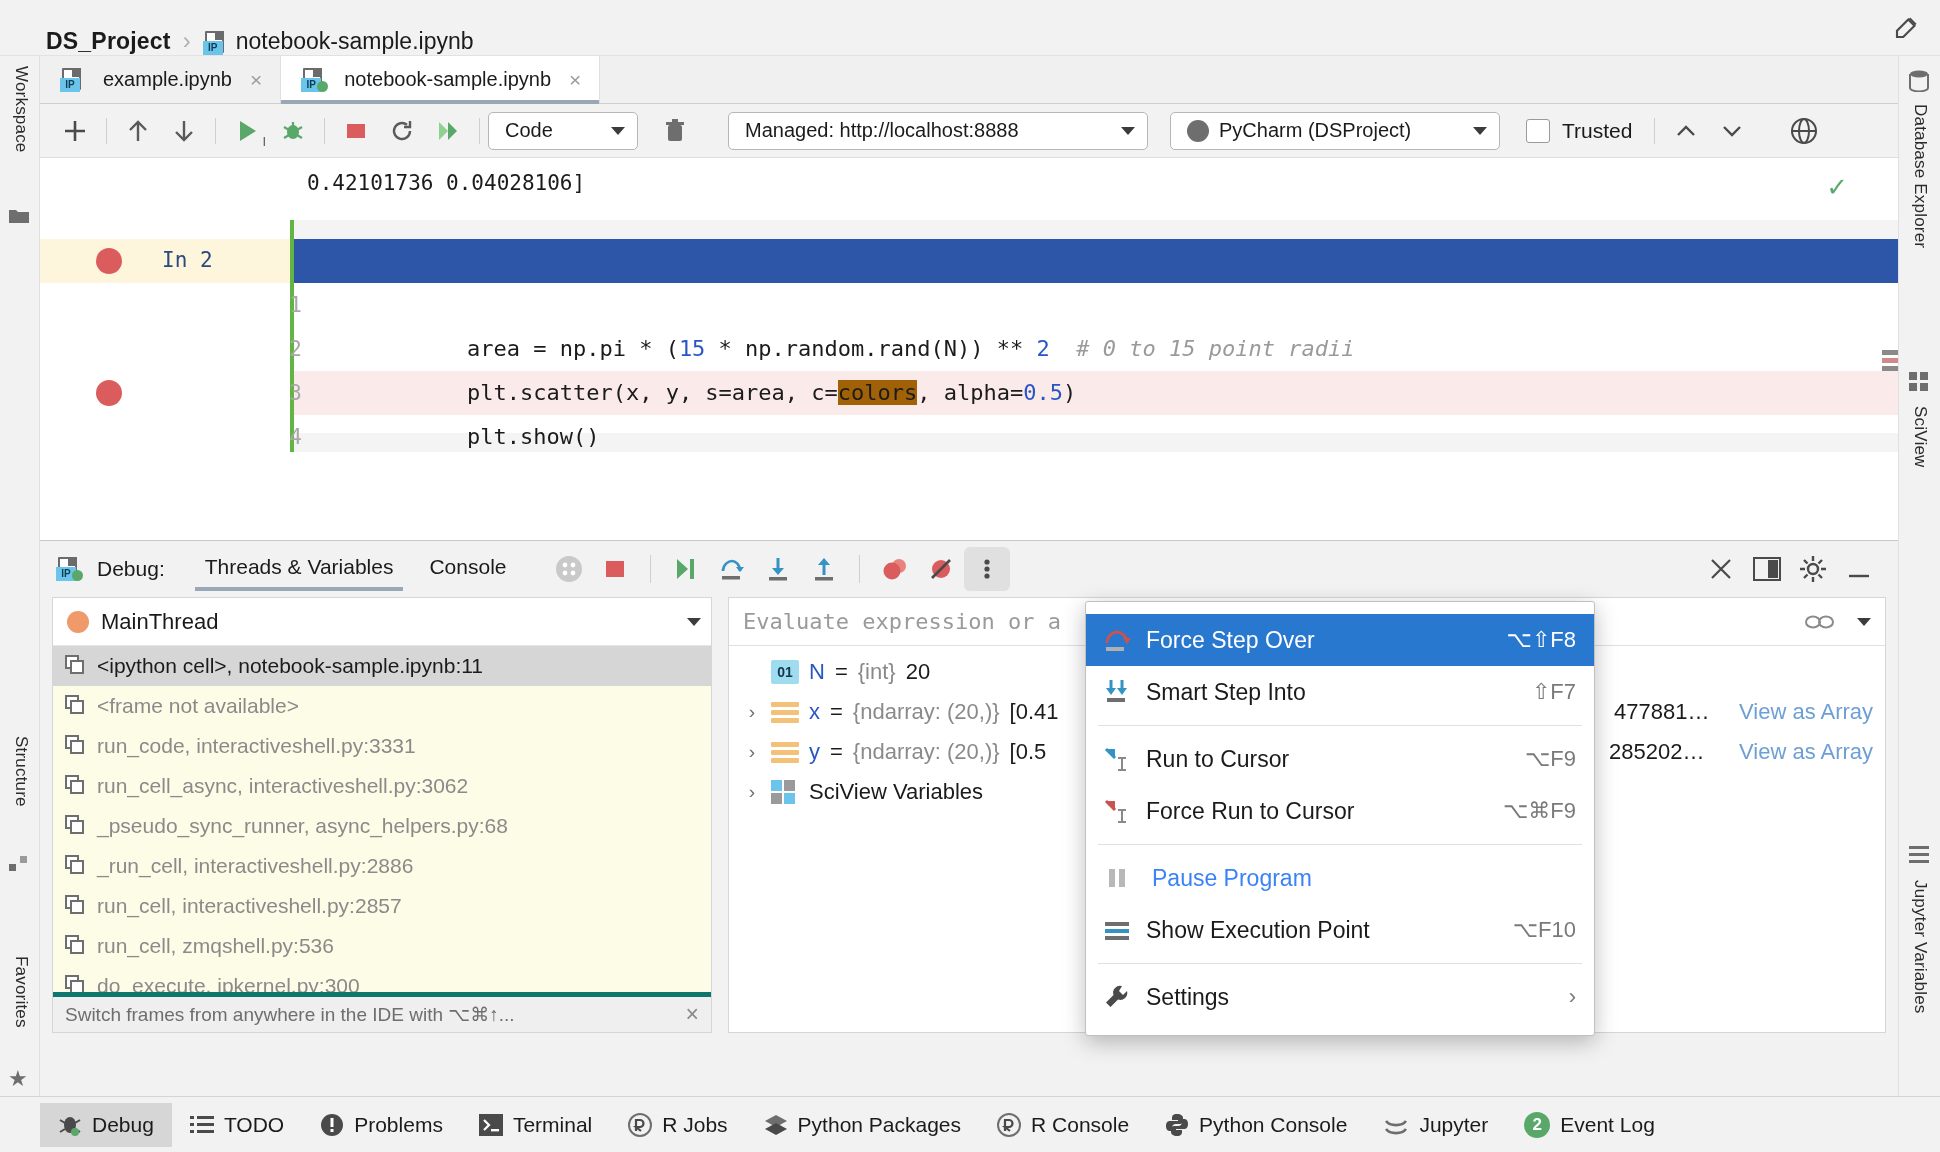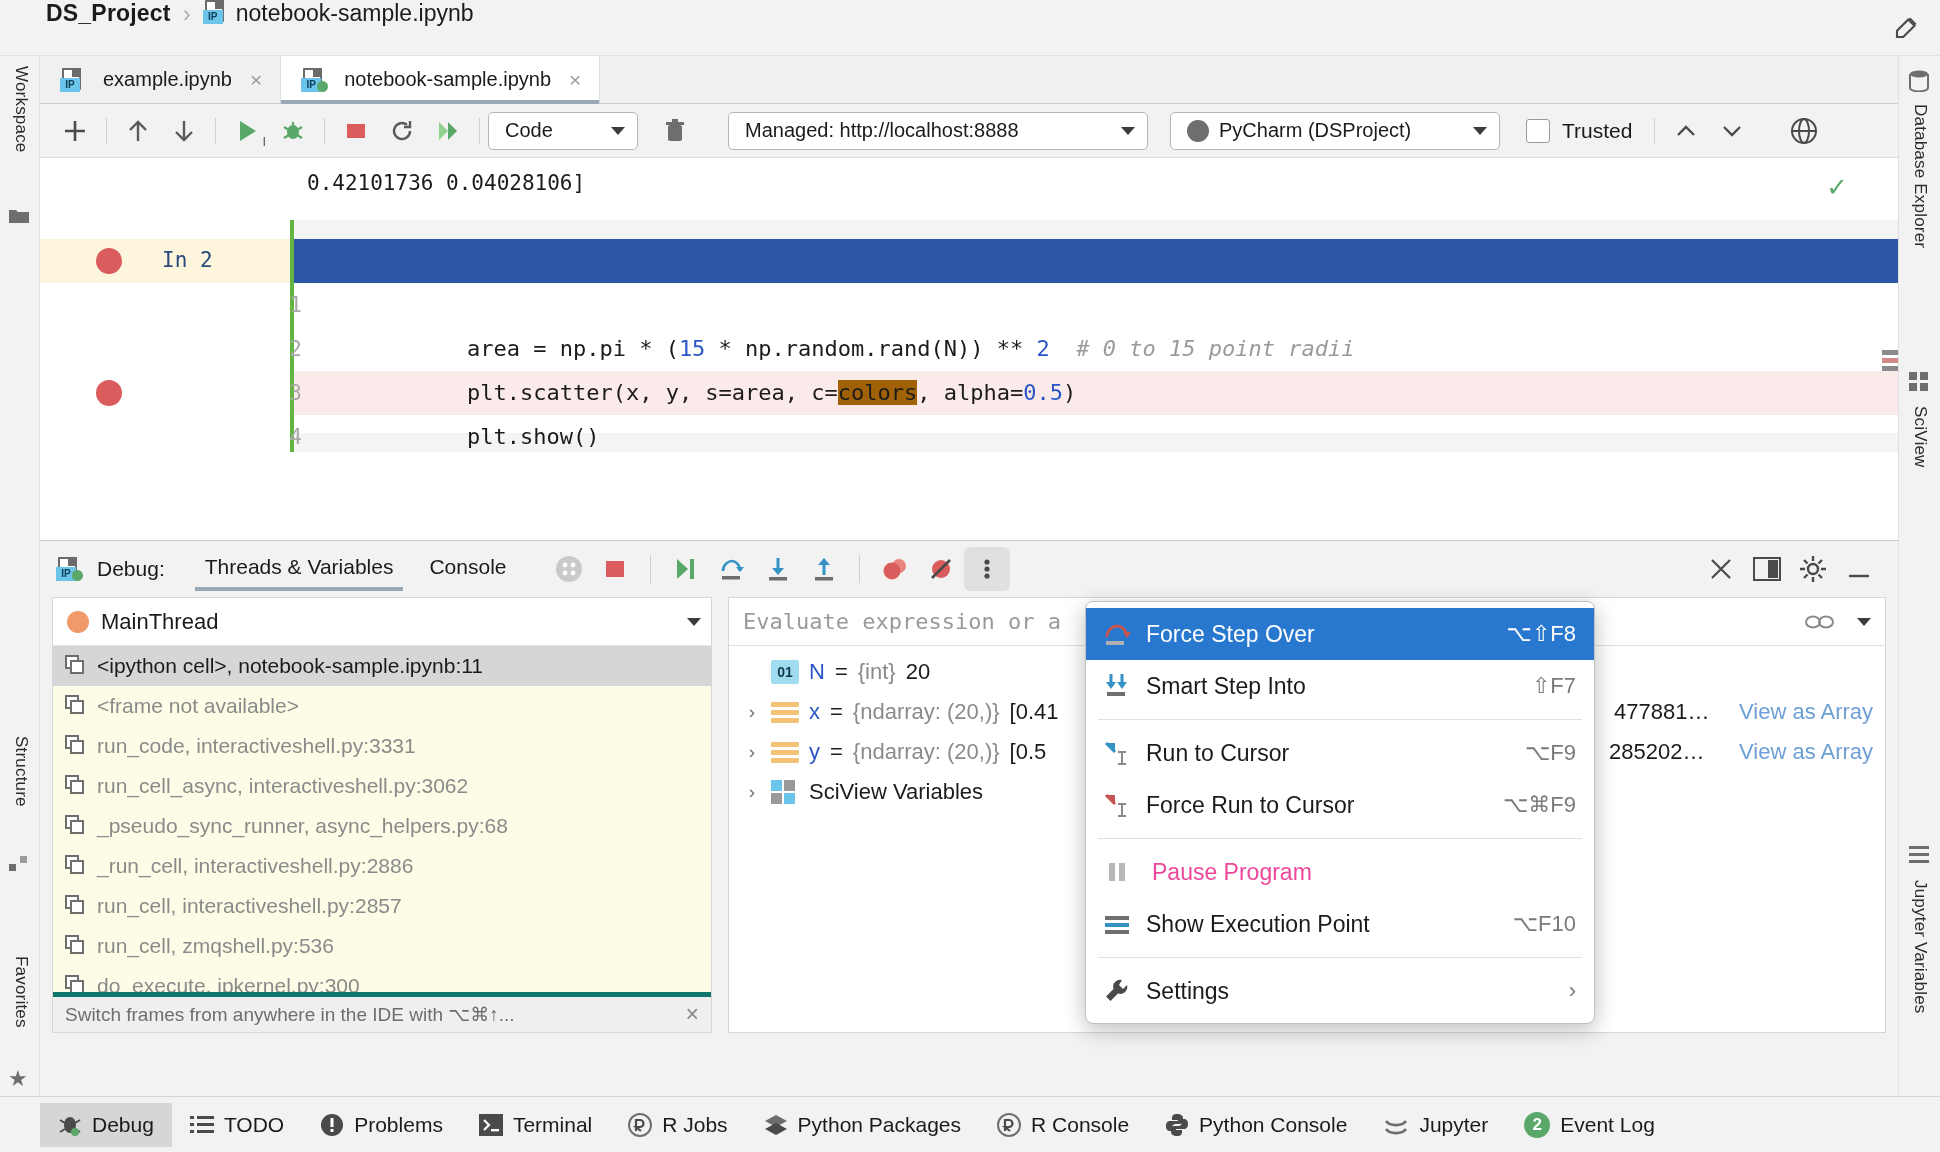--- a/index.html
+++ b/index.html
@@ -10,21 +10,21 @@
     font-family: "Liberation Sans", sans-serif;
     background: #f2f2f2;
     color: #1a1a1a;
     -webkit-font-smoothing: antialiased;
   }
   .app { position: relative; width: 1940px; height: 1152px; background: #f2f2f2; }
 
   
   .topbar {
     position: absolute; left: 0; top: 0; width: 1940px; height: 56px;
-    background: #f2f2f2; display: flex; align-items: flex-start; padding-left: 46px;
+    background: #f2f2f2; display: flex; align-items: flex-end; padding-left: 46px;
     border-bottom: 1px solid #e2e2e2;
   }
   .crumb-proj { font-size: 23px; font-weight: bold; color: #1b1b1b; letter-spacing: .2px;}
   .crumb-sep { color: #b0b0b0; font-size: 24px; margin: 0 12px; font-weight: 300; }
   .crumb-file { font-size: 23px; color: #1b1b1b; }
   .ipynb-icon {
     display: inline-block; position: relative; width: 24px; height: 24px;
     vertical-align: -7px; margin-right: 9px;
   }
   .ipynb-icon .page {
@@ -206,29 +206,29 @@
   .v-arr { width: 28px; height: 24px; flex: 0 0 28px; position: relative; }
   .v-arr span { position: absolute; left: 0; width: 28px; height: 5px; background: #f3c178; border-radius: 1px;}
   .v-sp { width: 28px; height: 24px; flex: 0 0 28px; position: relative; }
   .vname { color: #2a55c4; font-weight: 500; }
   .vtype { color: #8a8a8a; }
   .viewarr { color: #6d9fd6; }
 
   
   .menu {
     position: absolute; left: 1085px; top: 608px; width: 510px;
-    background: #ffffff; border: 1px solid #c0c0c0; border-radius: 8px;
-    box-shadow: 0 6px 22px rgba(0,0,0,.26); padding: 6px 0; z-index: 50;
+    background: #ffffff; border: 1px solid #c0c0c0; border-radius: 3px;
+    box-shadow: 0 6px 22px rgba(0,0,0,.26); padding: 12px 0; z-index: 50;
   }
   .menu-item {
     height: 52px; display: flex; align-items: center; padding: 0 18px 0 16px;
     font-size: 23px; color: #1b1b1b; gap: 14px;
   }
   .menu-item.sel { background: #2978d0; color: #ffffff; }
-  .menu-item.disabled { color: #ec4899; gap: 20px; }
+  .menu-item.disabled { color: #3b82f6; gap: 20px; }
   .menu-item .mlabel { flex: 1 1 auto; white-space: nowrap; }
   .menu-item .mkey { color: #7a7a7a; font-size: 22px; }
   .menu-item.sel .mkey { color: #ffffff; }
   .menu-sep { height: 1px; background: #e0e0e0; margin: 7px 12px; }
   .micon { width: 30px; height: 30px; flex: 0 0 30px; position: relative; }
 
   
   .statusbar {
     position: absolute; left: 0; bottom: 0; width: 1940px; height: 56px;
     background: #f2f2f2; border-top: 1px solid #d4d4d4;

